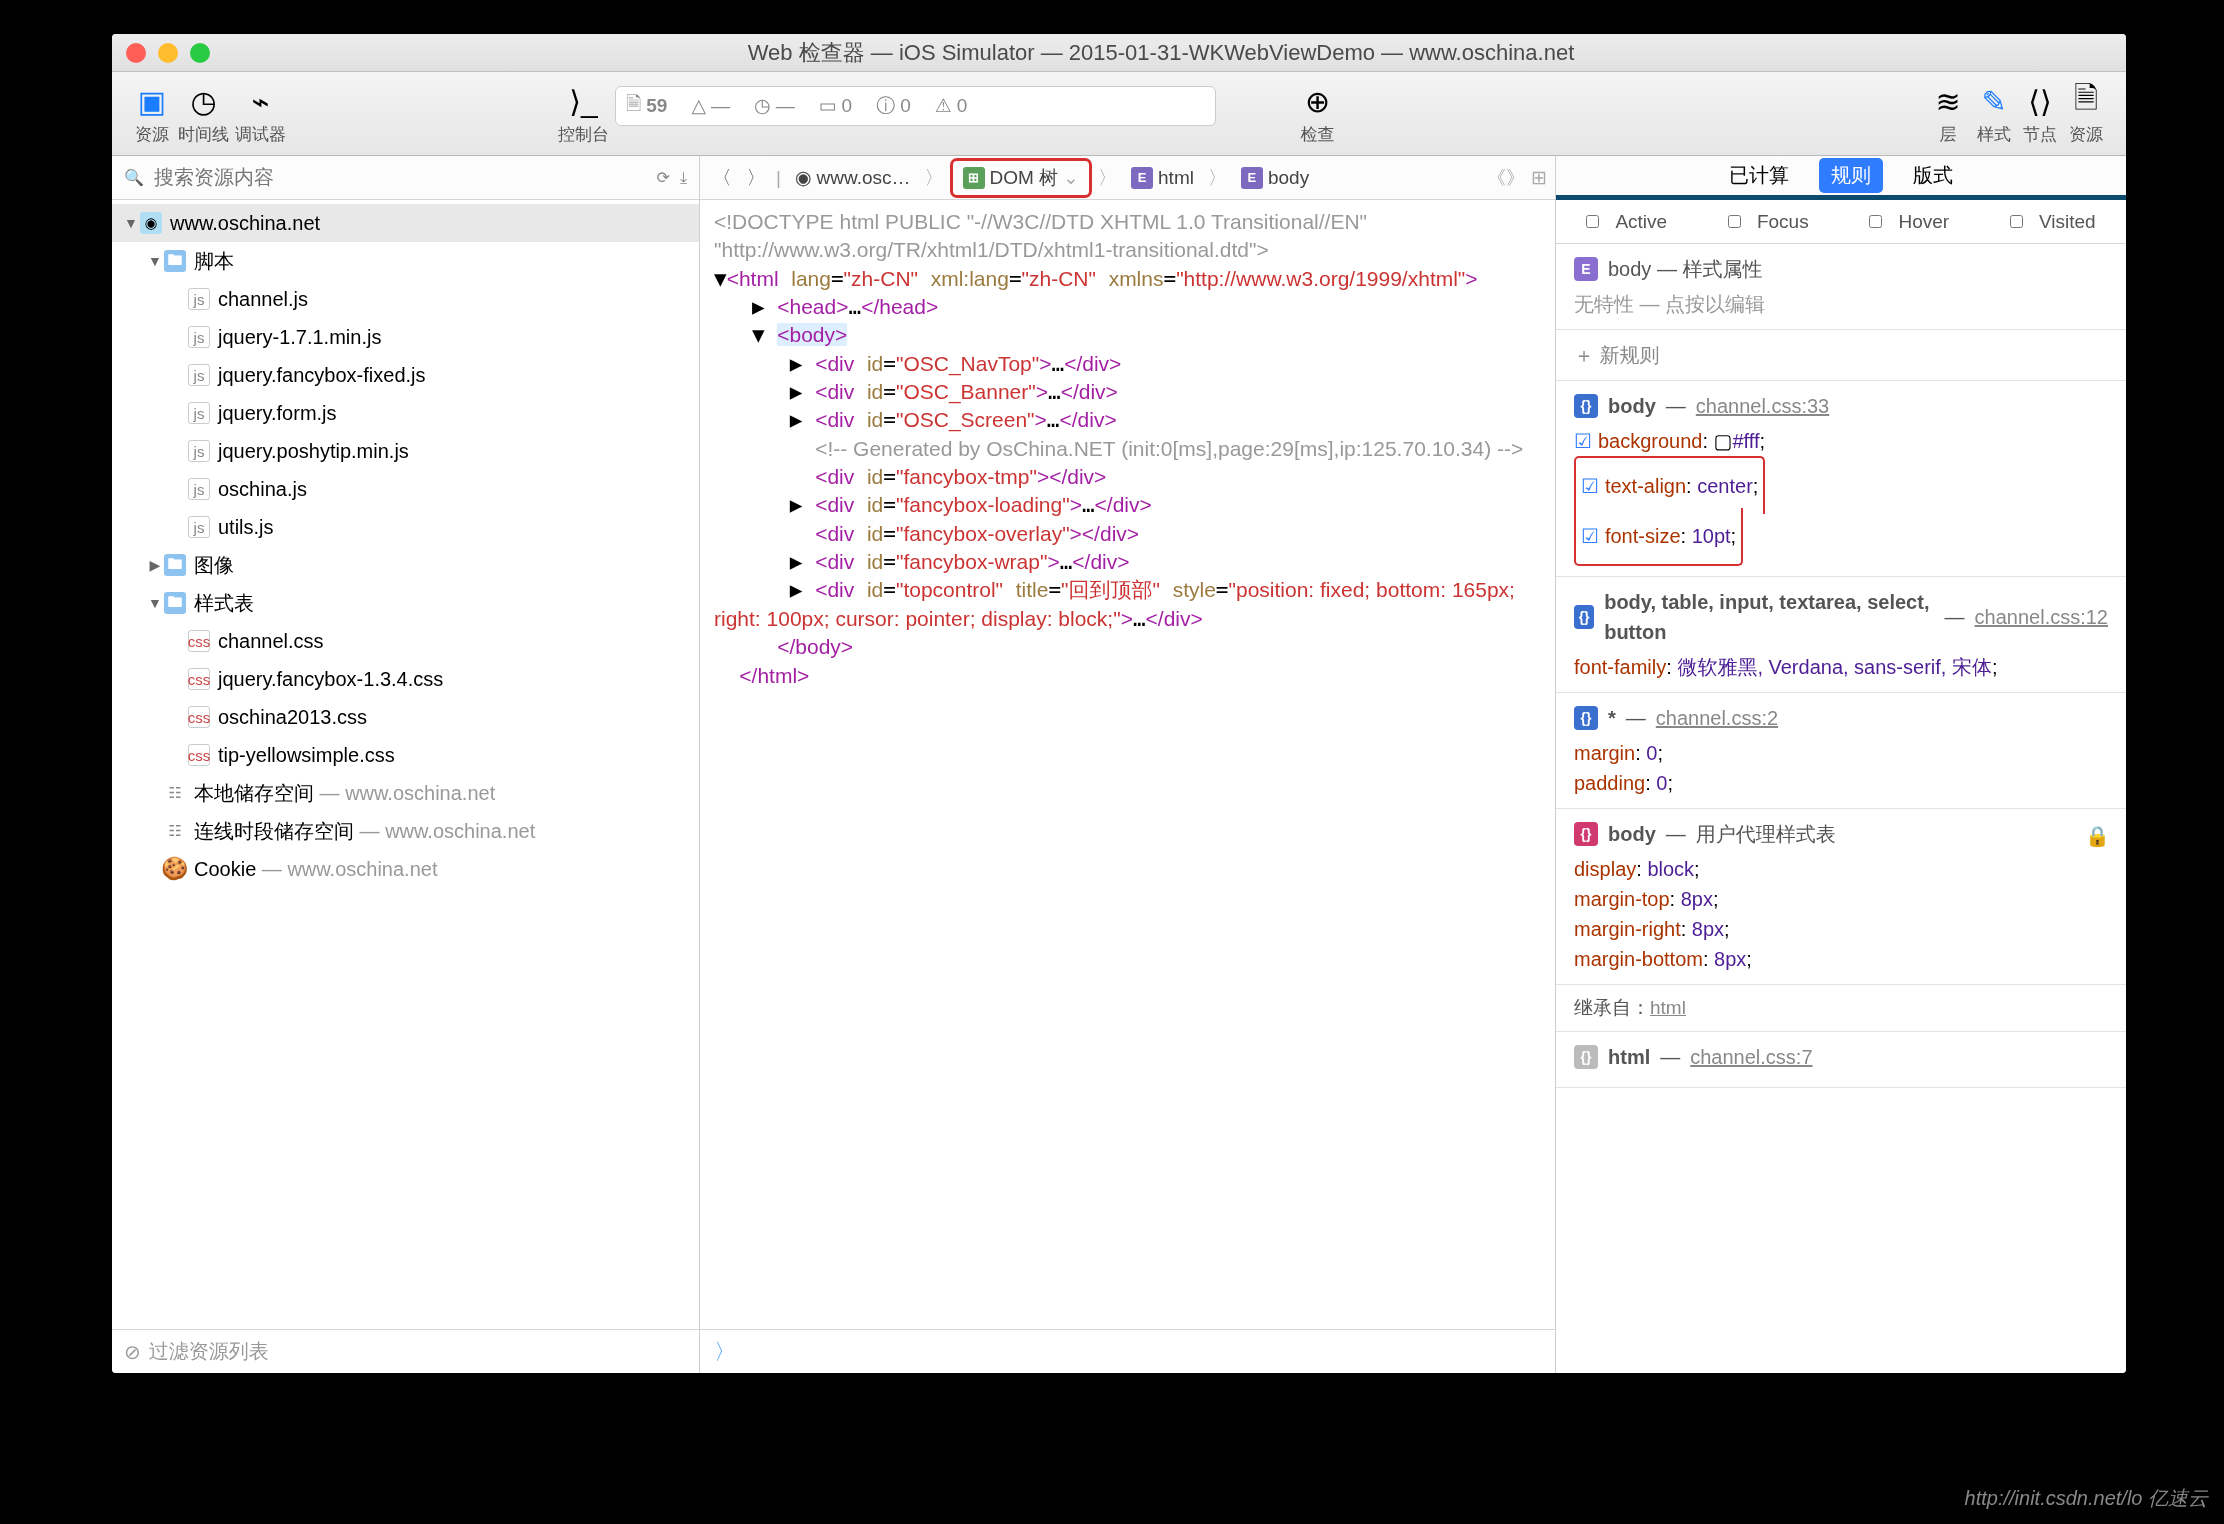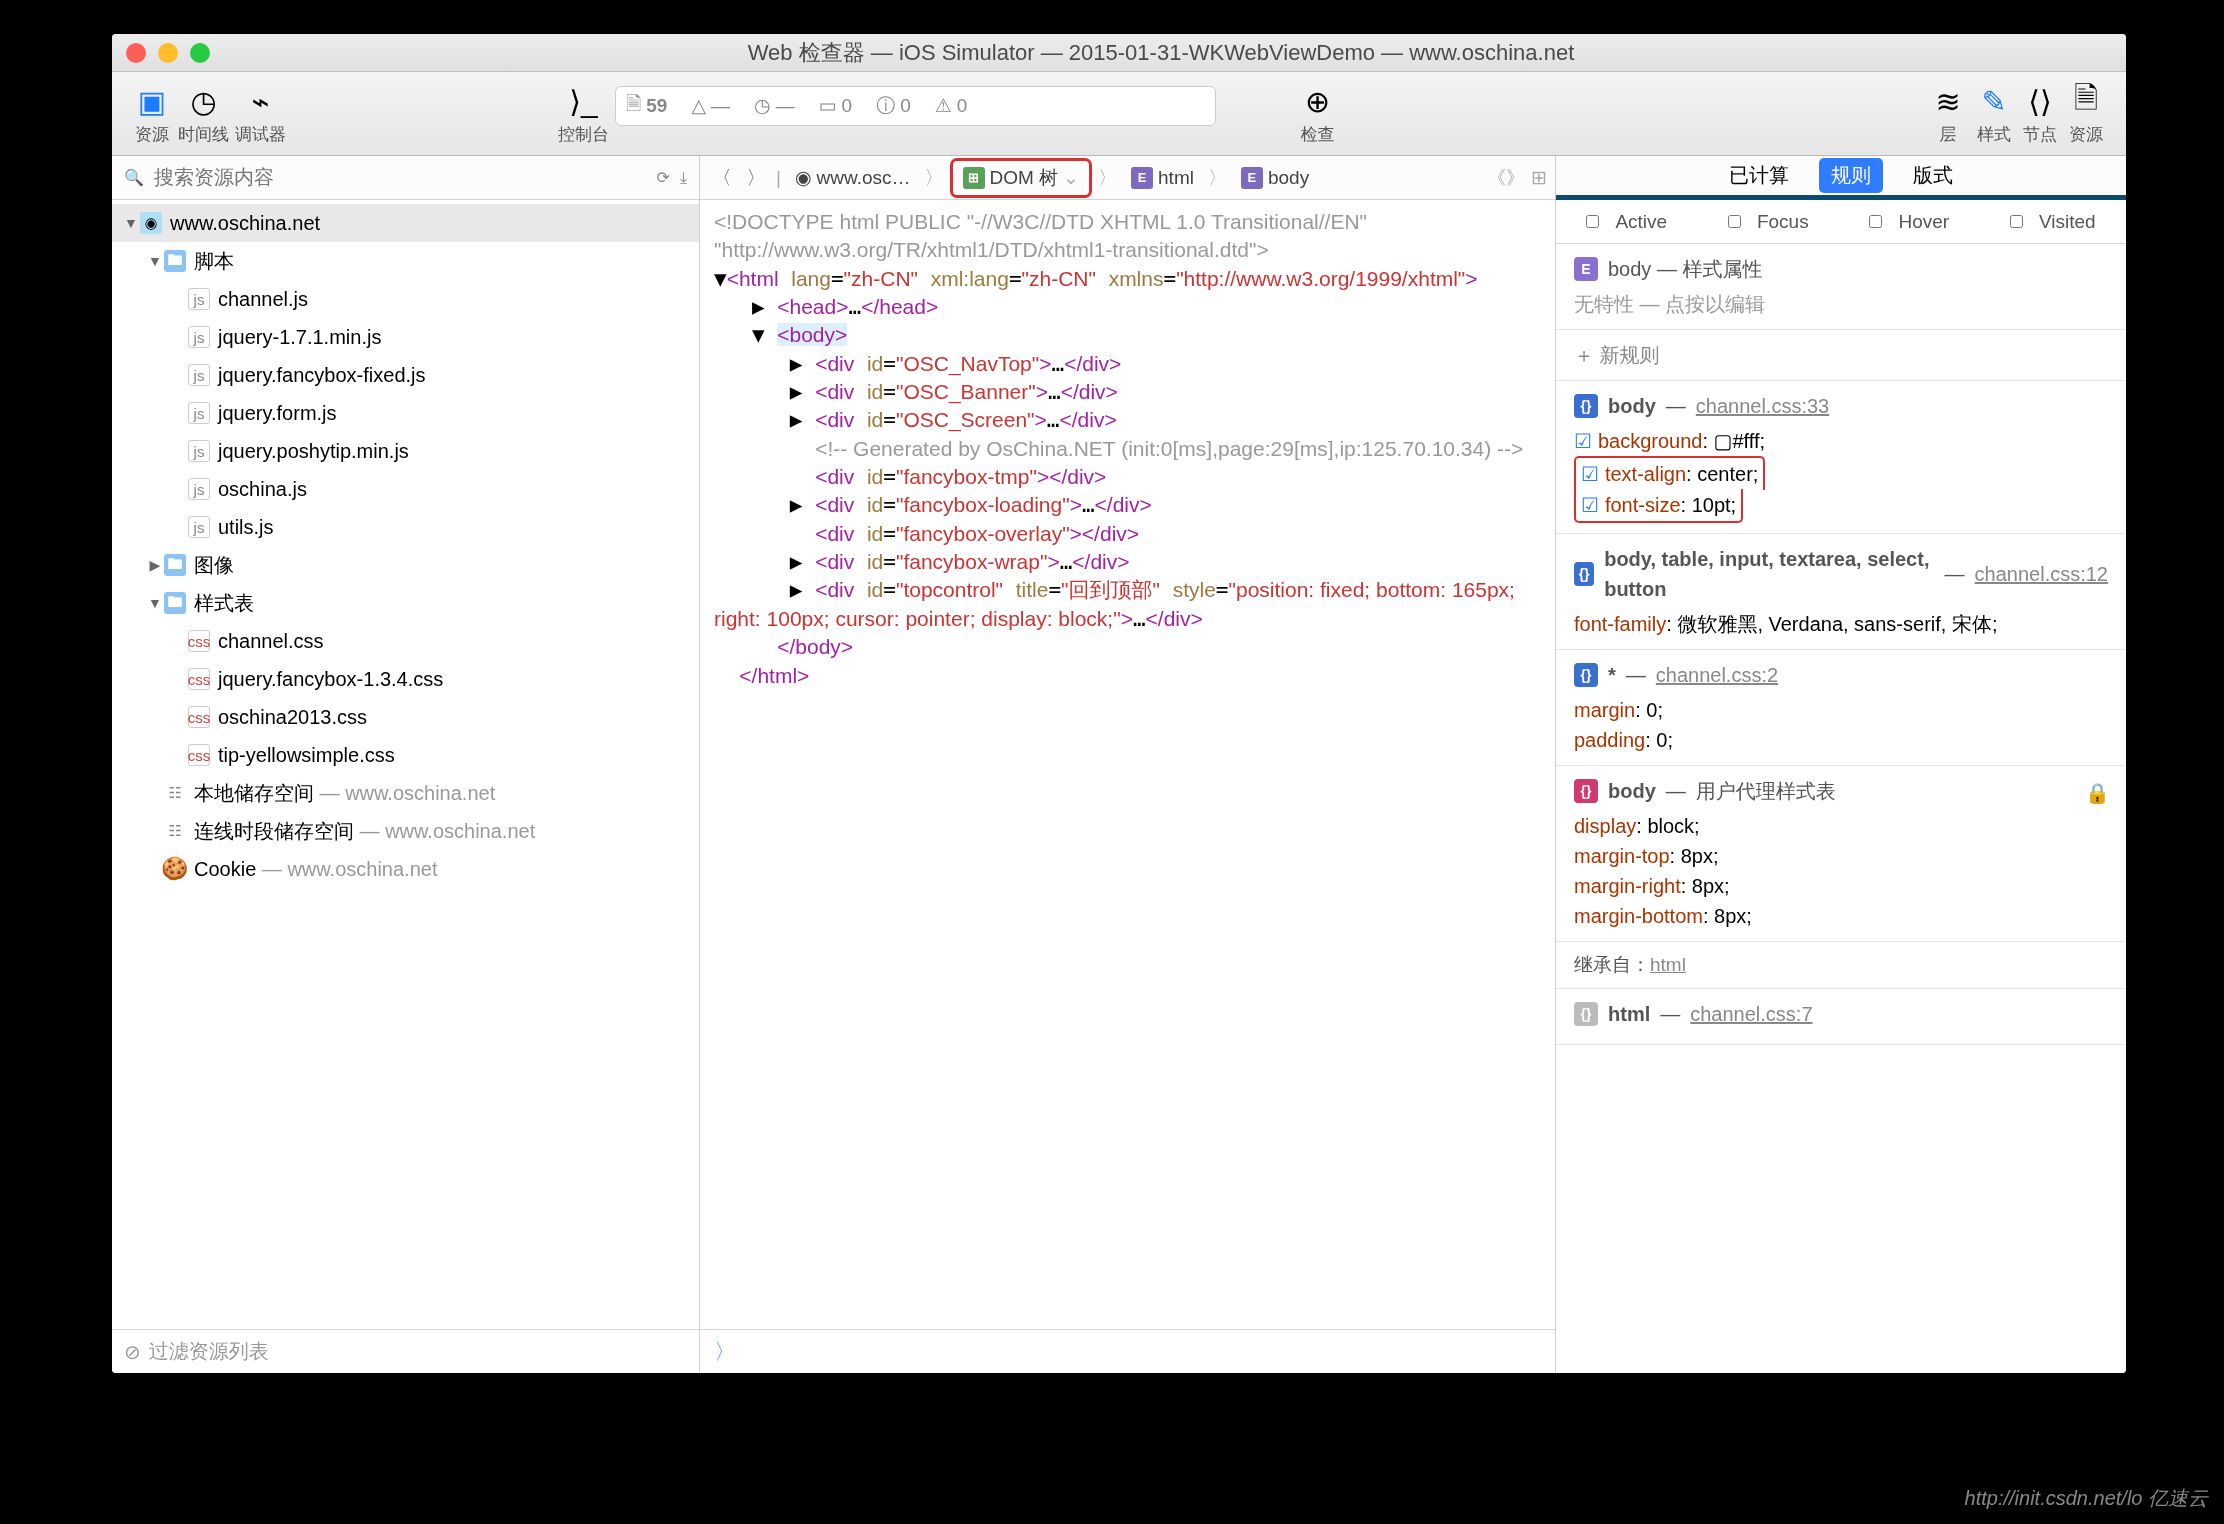--- a/index.html
+++ b/index.html
@@ -47,22 +47,22 @@
 .rtab { padding:4px 12px; border-radius:5px; cursor:pointer; }
 .rtab.active{background:#2f7cff;color:#fff}
 .pseudo { height:44px; border-bottom:1px solid #d5d5d5; display:flex; align-items:center; justify-content:space-around; font-size:19px; color:#555; }
 .pseudo label{display:flex;align-items:center;gap:16px}
 .rules { flex:1; overflow:auto; font-family:Menlo,monospace; font-size:20px; }
 .rsec { border-bottom:1px solid #e4e4e4; padding:10px 18px; line-height:1.5; position:relative; }
 .rhead{display:flex;align-items:center;gap:10px;color:#555;margin-bottom:5px}
 .rbadge{width:24px;height:24px;border-radius:4px;display:inline-flex;align-items:center;justify-content:center;color:#fff;font-size:14px;font-weight:bold}
 .rbE{background:#8a6fd0}.rbB{background:#3a6fd0}.rbBr{background:#d03a6f}.rbG{background:#bbb}
 .rlink{color:#888;text-decoration:underline}
-.prop{color:#a30}.valb{color:#000000}.chk{color:#2f7cff;margin-right:6px}
-.hl{border:2px solid #d83030;border-radius:5px;padding:1px 5px;display:inline-block}
+.prop{color:#a30}.valb{color:#4c1d95}.chk{color:#2f7cff;margin-right:6px}
+.hl{border:2px solid #d83030;border-radius:5px;padding:13px 5px;display:inline-block}
 .newrule{color:#888;cursor:pointer}
 .lock{position:absolute;right:16px;top:12px;color:#aaa}
 .inh{padding:10px 18px;font-size:19px;color:#555;border-bottom:1px solid #e4e4e4}
 .watermark{position:absolute;right:16px;bottom:12px;color:#888;font-size:20px;font-style:italic}
 </style>
 </head>
 <body>
 
 <div class="window">
   <div class="titlebar">

